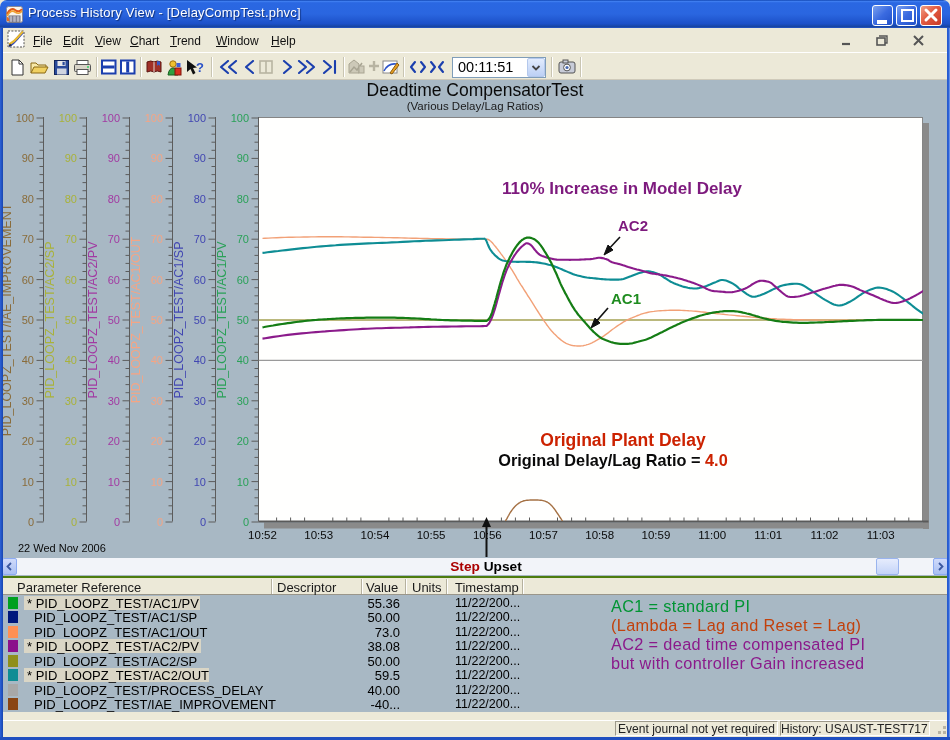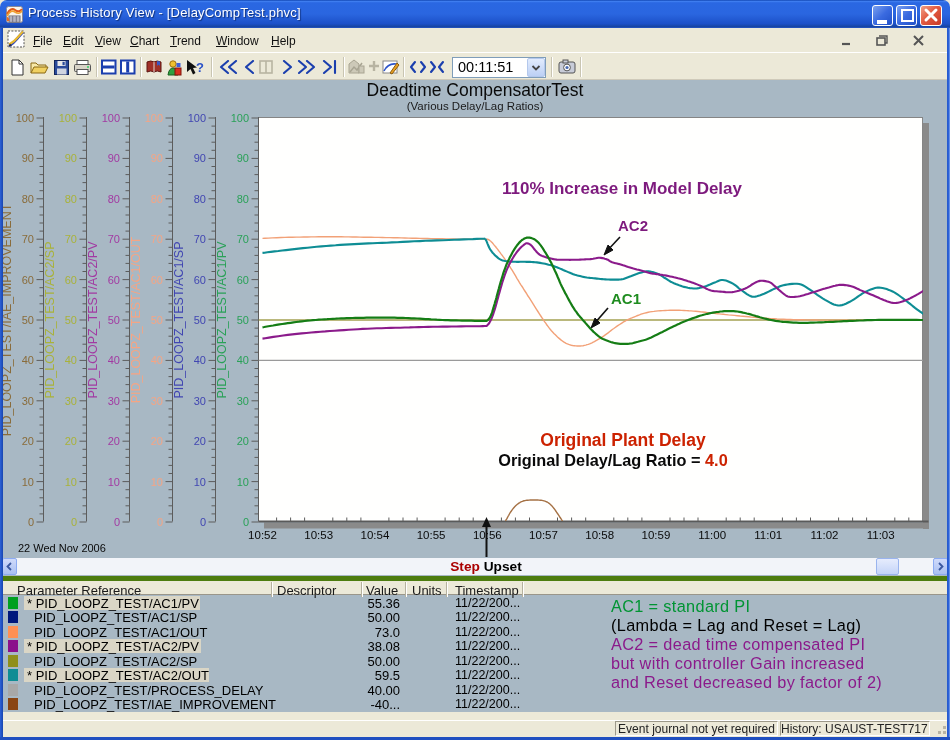--- a/index.html
+++ b/index.html
@@ -311,21 +311,21 @@
       <path d="M8 4 L4.5 7.5 L8 11" stroke="#3a57a0" stroke-width="1.8" fill="none"></path>
     </svg></div>
 <div class="abs" style="left:933px;top:558px;width:15px;height:17px;border:1px solid #8cabf2;border-radius:2px;background:linear-gradient(180deg,#cfdafa,#aac0f2)">
 <svg width="13" height="15" viewBox="0 0 13 15">
       <path d="M5 4 L8.5 7.5 L5 11" stroke="#3a57a0" stroke-width="1.8" fill="none"></path>
     </svg></div>
 <div class="abs" style="left:876px;top:558px;width:23px;height:17px;border:1px solid #9ab4ee;border-radius:2px;background:linear-gradient(180deg,#e6ecfd,#c4d4f8)"></div>
 <div class="abs" style="left:426px;top:559px;width:120px;text-align:center;font-size:13.7px;font-weight:bold;color:#000"><span style="color:#aa0000">Step</span> Upset</div>
 
 <div class="abs" style="left:0;top:576px;width:950px;height:136px;background:#a8b8c4"></div>
-<div class="abs" style="left:0;top:576px;width:950px;height:19px;background:#ece9d8;border-top:5px solid #4d7c0f;border-bottom:1px solid #9a968a">
+<div class="abs" style="left:0;top:576px;width:950px;height:19px;background:#ece9d8;border-top:2px solid #4d7c0f;border-bottom:1px solid #9a968a">
   <div class="hdrtxt" style="left:17px">Parameter Reference</div>
   <div class="hdrtxt" style="left:277px">Descriptor</div>
   <div class="hdrtxt" style="left:366px">Value</div>
   <div class="hdrtxt" style="left:412px">Units</div>
   <div class="hdrtxt" style="left:455px">Timestamp</div>
   <div class="abs" style="left:271px;top:1px;width:2px;height:15px;border-left:1px solid #b5b19e;border-right:1px solid #fff"></div>
   <div class="abs" style="left:361px;top:1px;width:2px;height:15px;border-left:1px solid #b5b19e;border-right:1px solid #fff"></div>
   <div class="abs" style="left:405px;top:1px;width:2px;height:15px;border-left:1px solid #b5b19e;border-right:1px solid #fff"></div>
   <div class="abs" style="left:446px;top:1px;width:2px;height:15px;border-left:1px solid #b5b19e;border-right:1px solid #fff"></div>
   <div class="abs" style="left:522px;top:1px;width:2px;height:15px;border-left:1px solid #b5b19e;border-right:1px solid #fff"></div>
@@ -377,24 +377,23 @@
 </div>
 <div class="abs" style="left:0;top:697px;width:560px;height:14.5px">
 <div class="sw" style="top:1px;background:#8a4513"></div>
 <div class="row-label" style="left:34px;top:0">PID_LOOPZ_TEST/IAE_IMPROVEMENT</div>
 <div class="vcell" style="left:340px;top:0">-40...</div>
 <div class="tcell" style="left:455px;top:0">11/22/200...</div>
 </div>
 
 <div class="abs" style="left:611px;top:597px;font-size:16.3px;font-weight:normal;line-height:19.1px;letter-spacing:0.35px">
 <div style="color:#009433">AC1 = standard PI</div>
-<div style="color:#000000">(Lambda = Lag and Reset = Lag)</div>
+<div style="color:#c2410c">(Lambda = Lag and Reset = Lag)</div>
 <div style="color:#8b1a8b">AC2 = dead time compensated PI</div>
 <div style="color:#8b1a8b">but with controller Gain increased</div>
-<div style="color:#8b1a8b">and Reset decreased by factor of 2)</div>
 </div>
 
 <div class="abs" style="left:0;top:712px;width:950px;height:8px;background:#ece9d8"></div>
 <div class="abs" style="left:0;top:720px;width:950px;height:17px;background:#ece9d8;border-top:1px solid #fff"></div>
 <div class="abs" style="left:615px;top:721px;width:163px;height:15px;border:1px solid;border-color:#9d998a #fff #fff #9d998a;font-size:12px;color:#222;text-align:center;line-height:14px">Event journal not yet required</div>
 <div class="abs" style="left:780px;top:721px;width:150px;height:15px;border:1px solid;border-color:#9d998a #fff #fff #9d998a;font-size:12px;color:#222;text-align:left;line-height:14px">History: USAUST-TEST717</div>
 <svg class="abs" style="left:934px;top:722px" width="13" height="13" viewBox="0 0 13 13">
     <g fill="#b8b4a4">
       <rect x="9" y="9" width="3" height="3"></rect>
       <rect x="9" y="4" width="3" height="3"></rect>

